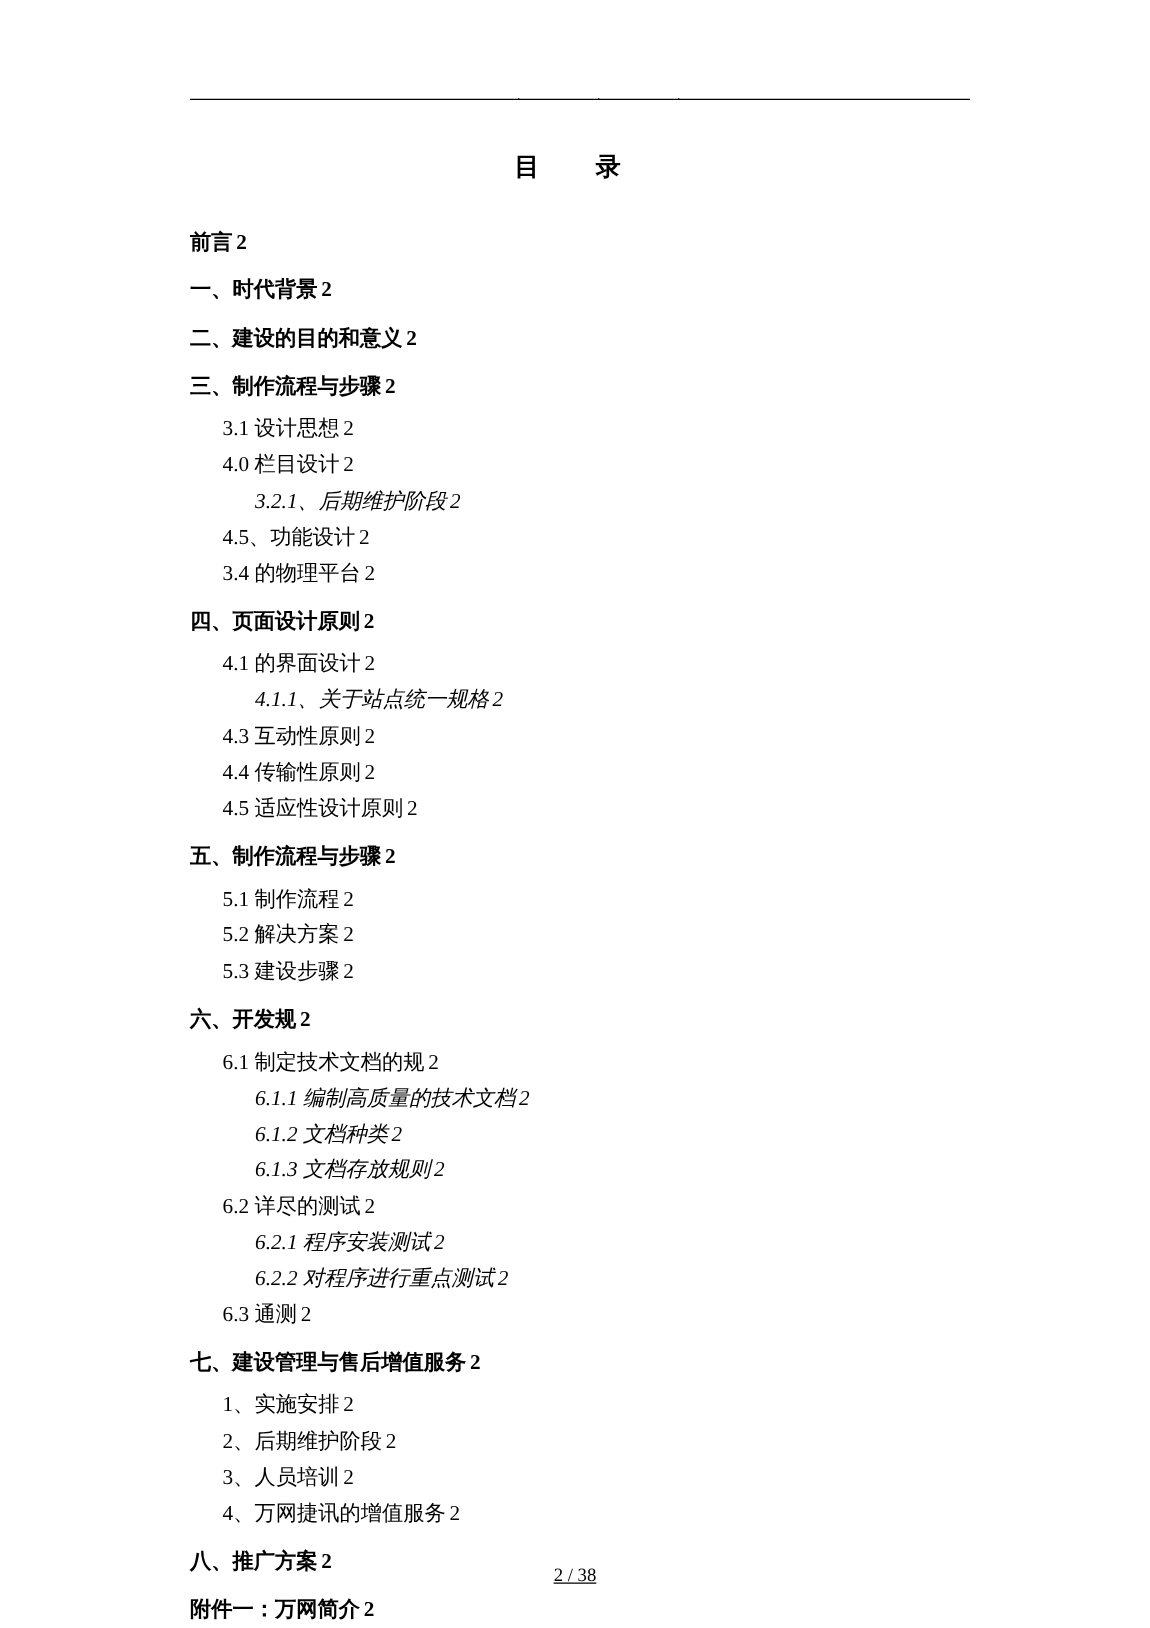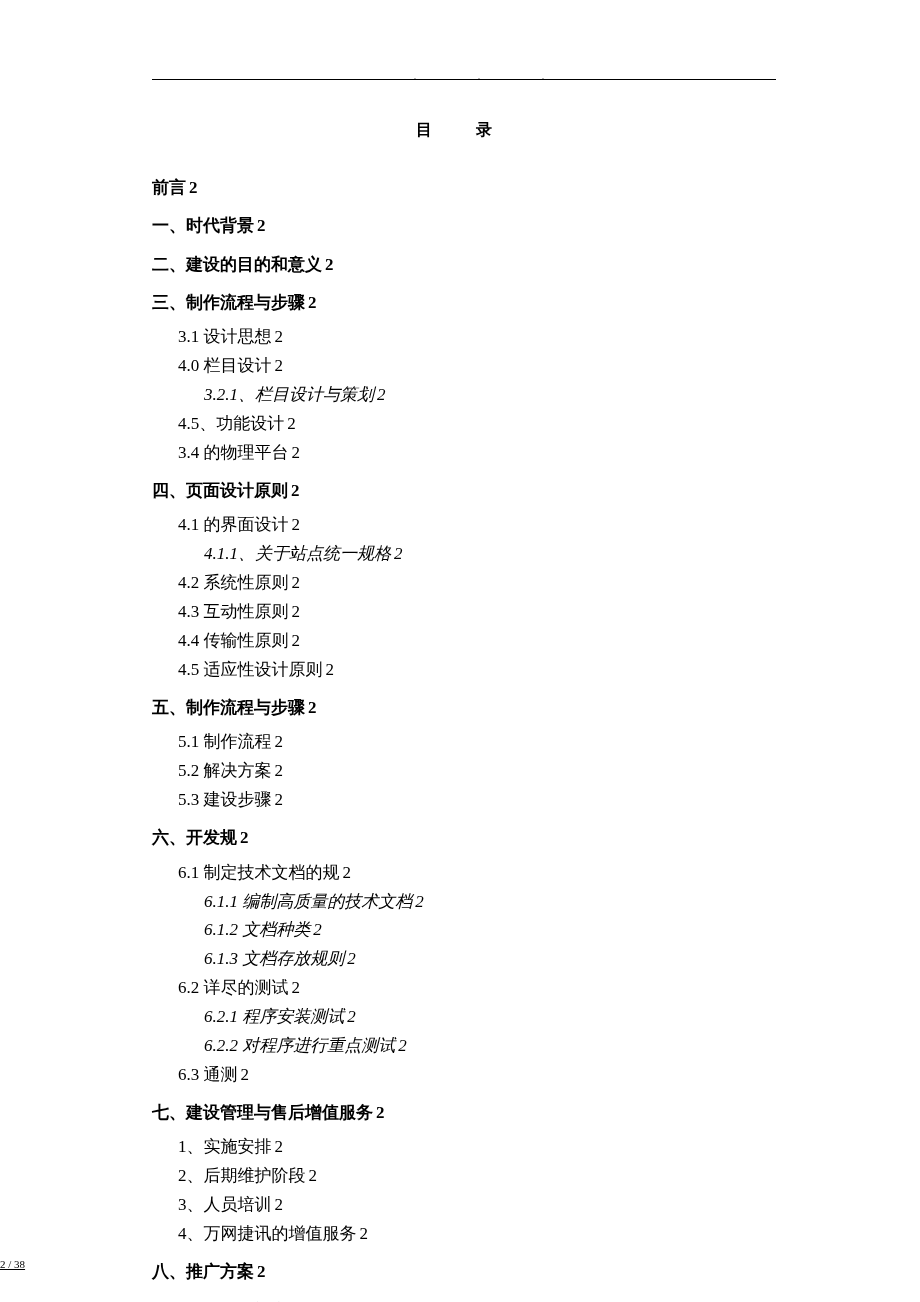--- a/index.html
+++ b/index.html
@@ -23,21 +23,21 @@
     .header-dots {
       position: absolute;
       bottom: -2px;
       left: 42%;
       font-size: 8px;
       letter-spacing: 62px;
       color: #000;
     }
     .title {
       text-align: center;
-      font-size: 16px;
+      font-size: 20px;
       font-weight: bold;
       letter-spacing: 20px;
       margin-bottom: 34px;
     }
     .toc {
       font-size: 17px;
       line-height: 1.55;
     }
     .h1 {
       font-weight: bold;
@@ -60,47 +60,46 @@
       font-family: "KaiTi", "楷体", serif;
     }
     .pagenum {
       margin-left: 3px;
     }
     .footer {
       position: absolute;
       bottom: 32px;
       left: 0;
       right: 0;
-      text-align: left;
-      font-size: 11px;
+      text-align: center;
+      font-size: 15px;
       text-decoration: underline;
     }
   </style>
 </head>
 <body>
 
 <div class="page">
   <div class="header-line">
     <span class="header-dots">...</span>
   </div>
   <div class="title">目 录</div>
   <div class="toc" id="toc-container">
       <div class="h1"><span>前言</span><span class="pagenum">2</span></div>
       <div class="h1"><span>一、时代背景</span><span class="pagenum">2</span></div>
       <div class="h1"><span>二、建设的目的和意义</span><span class="pagenum">2</span></div>
       <div class="h1"><span>三、制作流程与步骤</span><span class="pagenum">2</span></div>
       <div class="h2"><span>3.1 设计思想</span><span class="pagenum">2</span></div>
       <div class="h2"><span>4.0 栏目设计</span><span class="pagenum">2</span></div>
-      <div class="h3"><span>3.2.1、栏目设计与策划</span><span class="pagenum">2</span></div>
+      <div class="h3"><span>3.2.1、后期维护阶段</span><span class="pagenum">2</span></div>
       <div class="h2"><span>4.5、功能设计</span><span class="pagenum">2</span></div>
       <div class="h2"><span>3.4 的物理平台</span><span class="pagenum">2</span></div>
       <div class="h1"><span>四、页面设计原则</span><span class="pagenum">2</span></div>
       <div class="h2"><span>4.1 的界面设计</span><span class="pagenum">2</span></div>
       <div class="h3"><span>4.1.1、关于站点统一规格</span><span class="pagenum">2</span></div>
-      <div class="h2"><span>4.2 系统性原则</span><span class="pagenum">2</span></div>
       <div class="h2"><span>4.3 互动性原则</span><span class="pagenum">2</span></div>
       <div class="h2"><span>4.4 传输性原则</span><span class="pagenum">2</span></div>
       <div class="h2"><span>4.5 适应性设计原则</span><span class="pagenum">2</span></div>
       <div class="h1"><span>五、制作流程与步骤</span><span class="pagenum">2</span></div>
       <div class="h2"><span>5.1 制作流程</span><span class="pagenum">2</span></div>
       <div class="h2"><span>5.2 解决方案</span><span class="pagenum">2</span></div>
       <div class="h2"><span>5.3 建设步骤</span><span class="pagenum">2</span></div>
       <div class="h1"><span>六、开发规</span><span class="pagenum">2</span></div>
       <div class="h2"><span>6.1 制定技术文档的规</span><span class="pagenum">2</span></div>
       <div class="h3"><span>6.1.1 编制高质量的技术文档</span><span class="pagenum">2</span></div>

